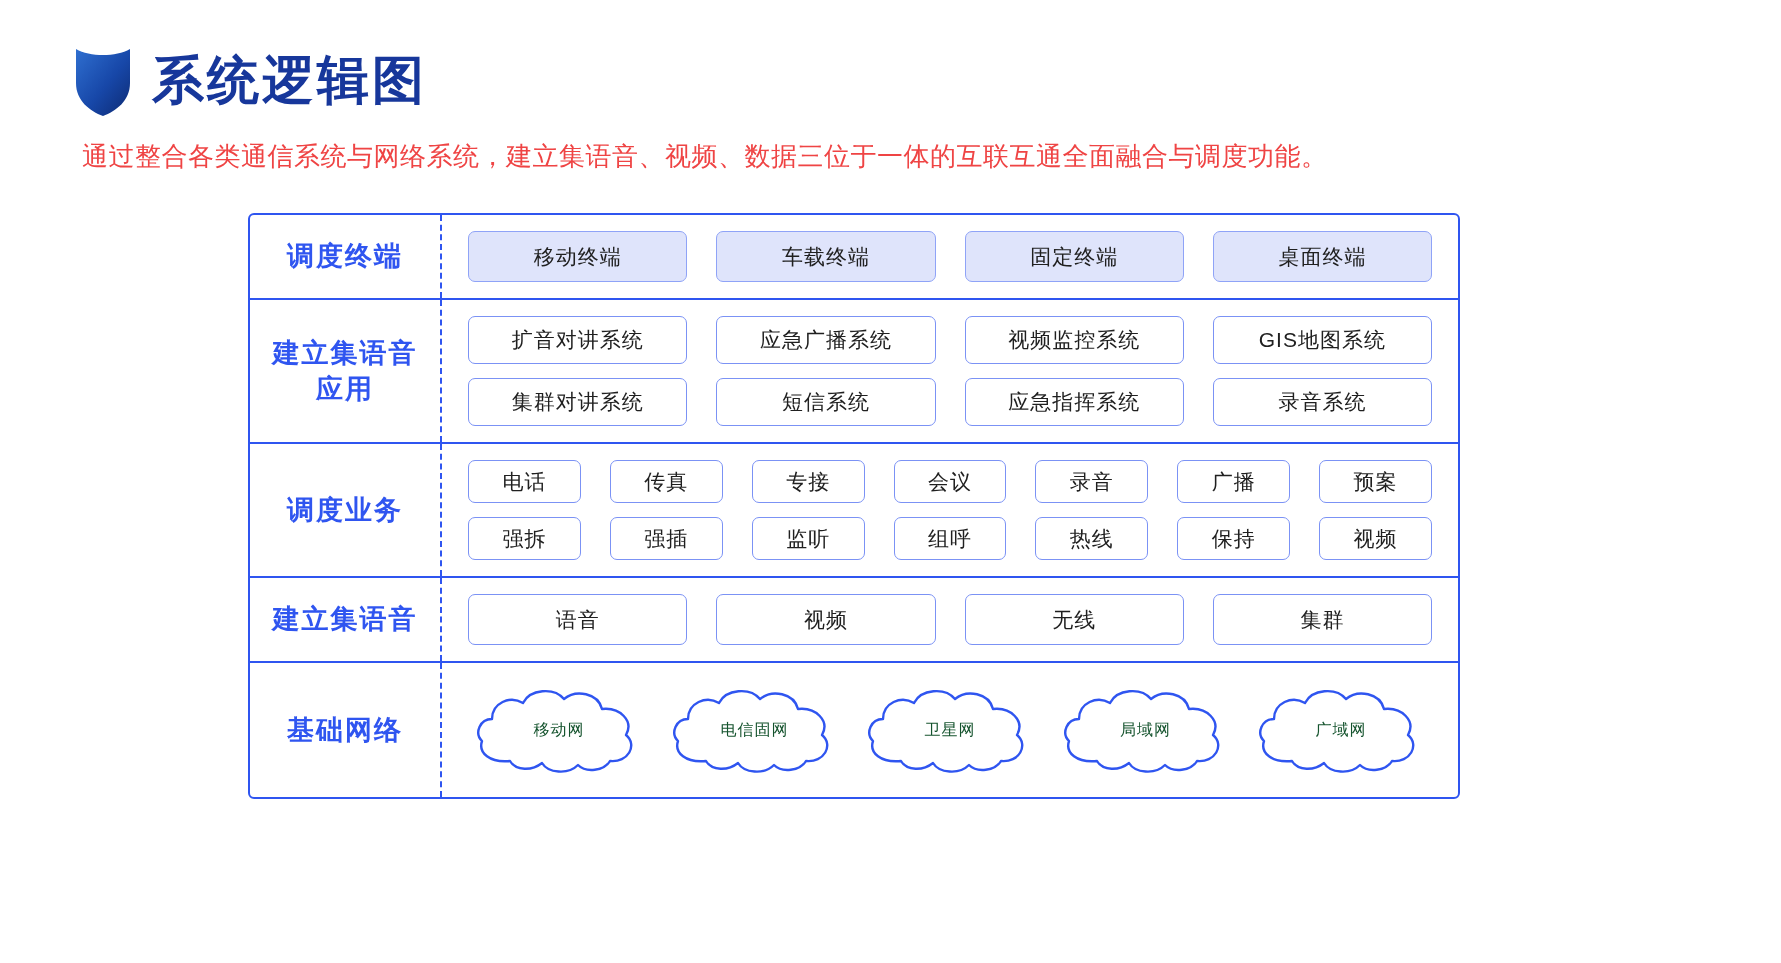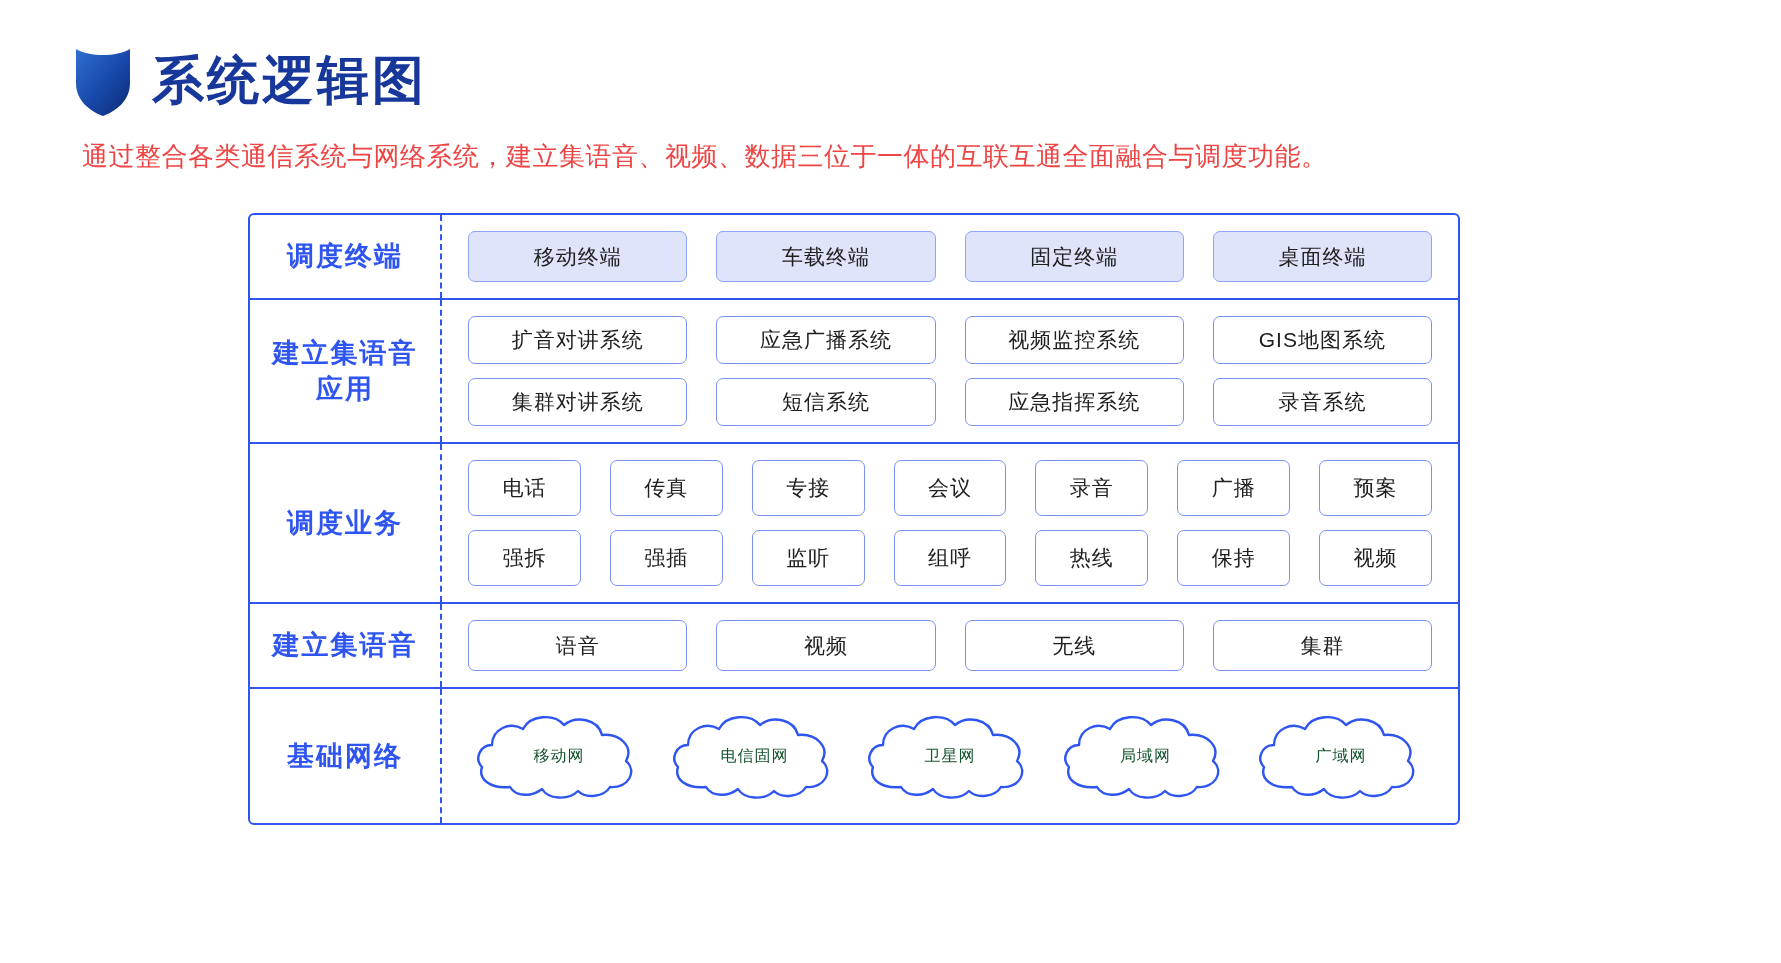--- a/index.html
+++ b/index.html
@@ -125,21 +125,21 @@
   .chip.filled {
     background: #dfe4fb;
     border-color: #8fa3f7;
   }
   .chip.w-wide  { flex: 1 1 0; }
   .chip.w-small { flex: 1 1 0; }
 
   
   .row-terminal .chip { height: 51px; font-size: 21px; }
   .row-app .chip      { height: 48px; }
-  .row-biz .chip      { height: 56px; font-size: 21px; }
+  .row-biz .chip      { height: 43px; font-size: 21px; }
   .row-basic .chip    { height: 51px; }
 
   
   .cloud-row {
     display: flex;
     justify-content: space-between;
     align-items: center;
     gap: 6px;
     padding: 4px 0 6px 0;
   }

